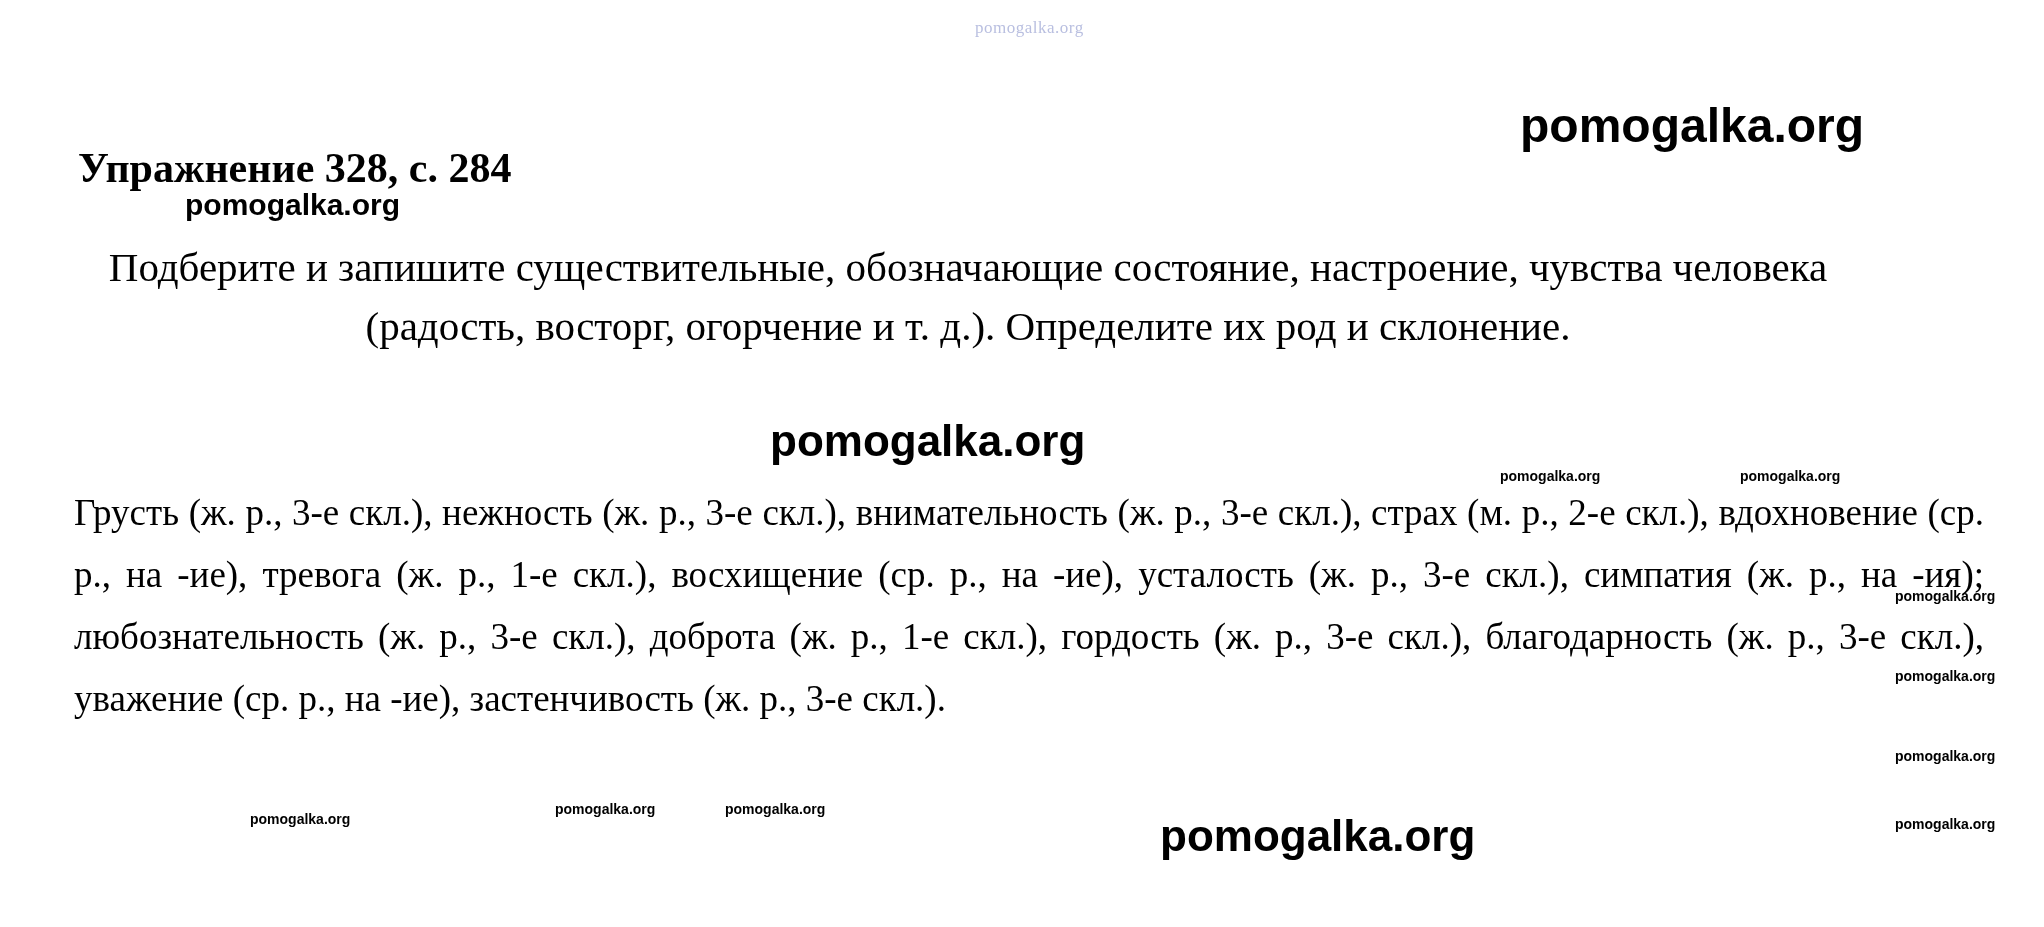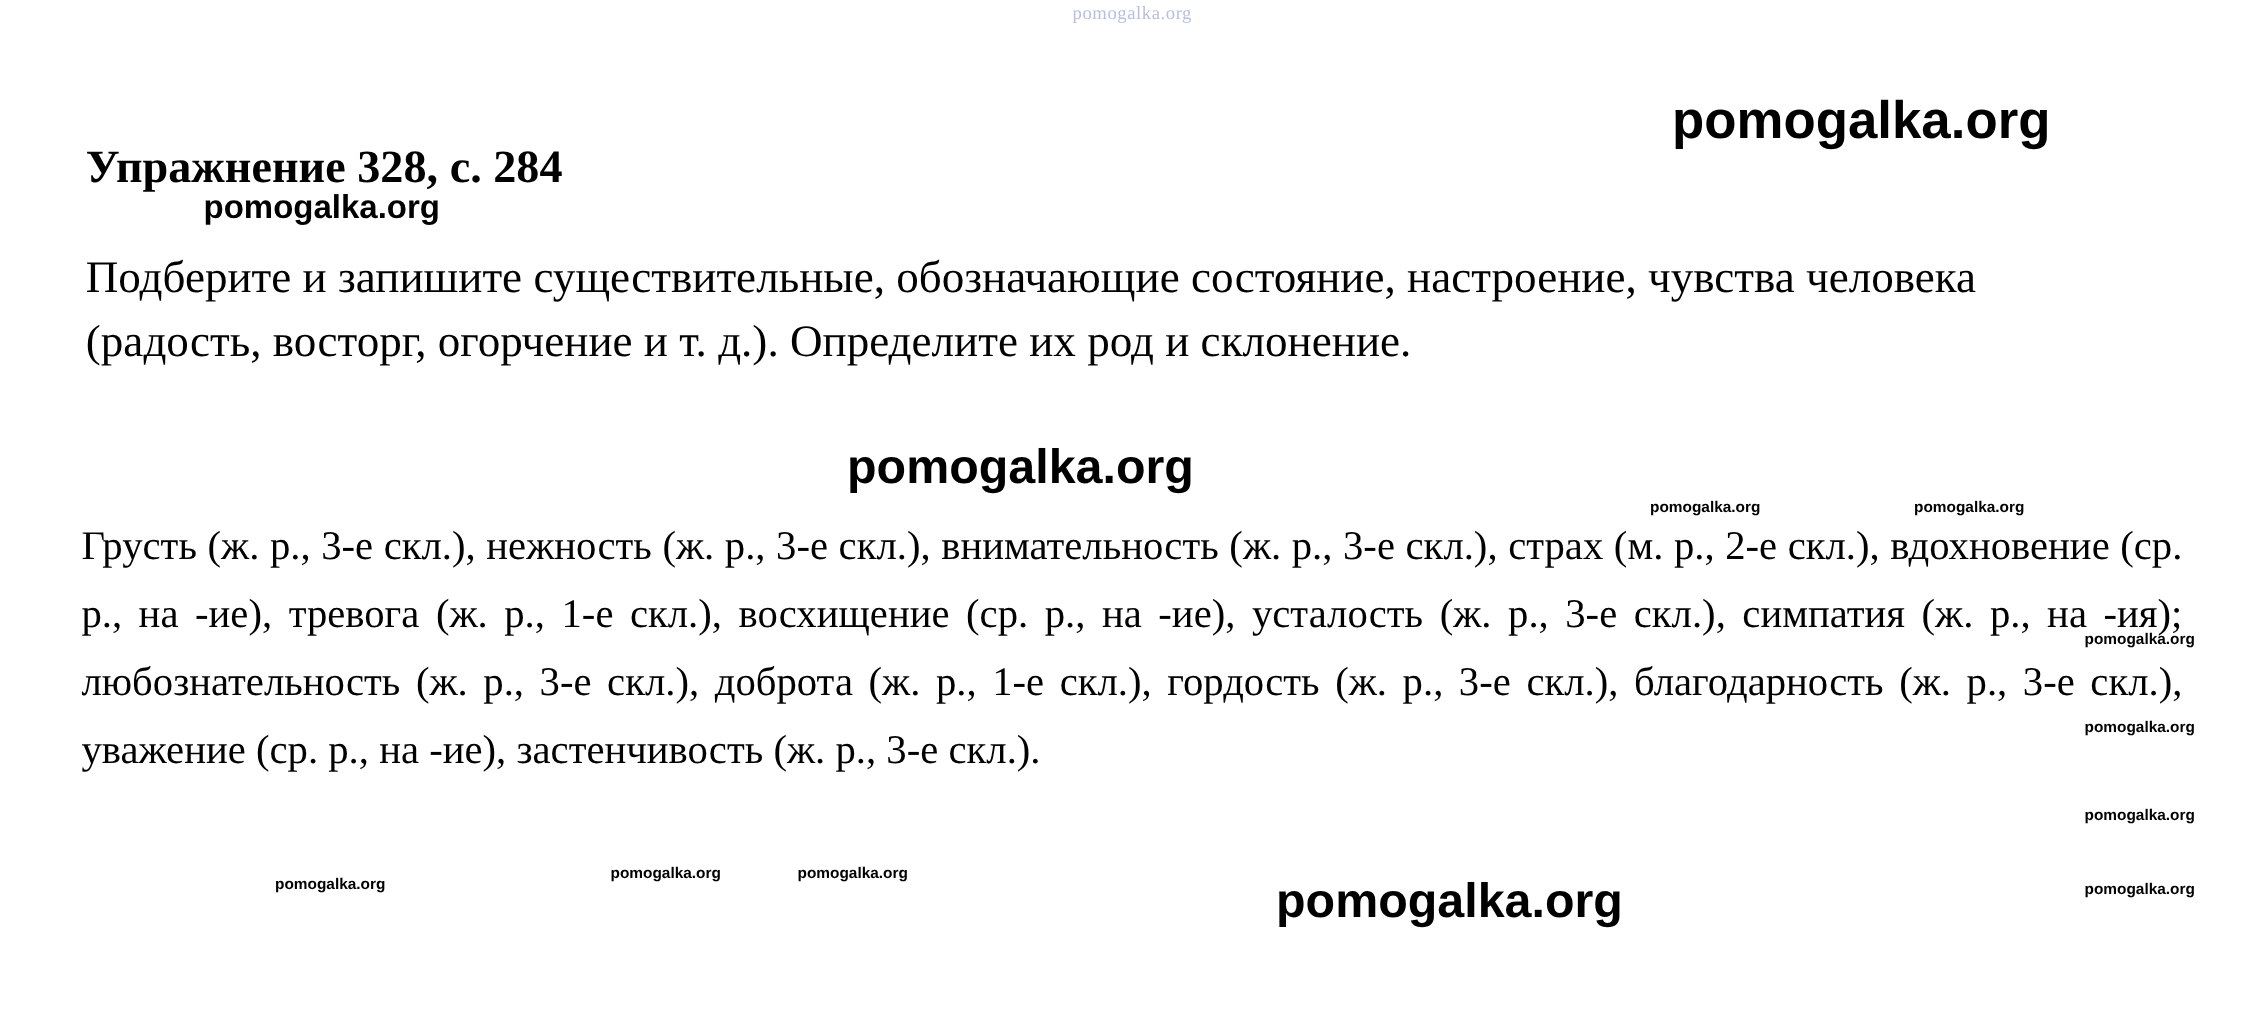--- a/index.html
+++ b/index.html
@@ -11,21 +11,21 @@
     width: 2044px;
     height: 927px;
     position: relative;
     overflow: hidden;
     font-family: "Liberation Serif", serif;
     color: #000000;
   }
 
   .page {
     position: absolute;
-    left: 0; top: 0;
+    left: 0; top: 16px;
     width: 2044px;
     height: 659px;
   }
 
   
   .wm {
     position: absolute;
     font-family: "Liberation Sans", sans-serif;
     font-weight: bold;
     color: #000000;
@@ -93,20 +93,21 @@
 
   
   .task-text {
     position: absolute;
     left: 78px;
     top: 222px;
     width: 1780px;
     font-size: 41px;
     line-height: 59px;
     font-family: "Liberation Serif", serif;
+    text-align: center;
   }
 
   
   .answer-text {
     position: absolute;
     left: 74px;
     top: 466px;
     width: 1910px;
     font-size: 37px;
     line-height: 62px;

